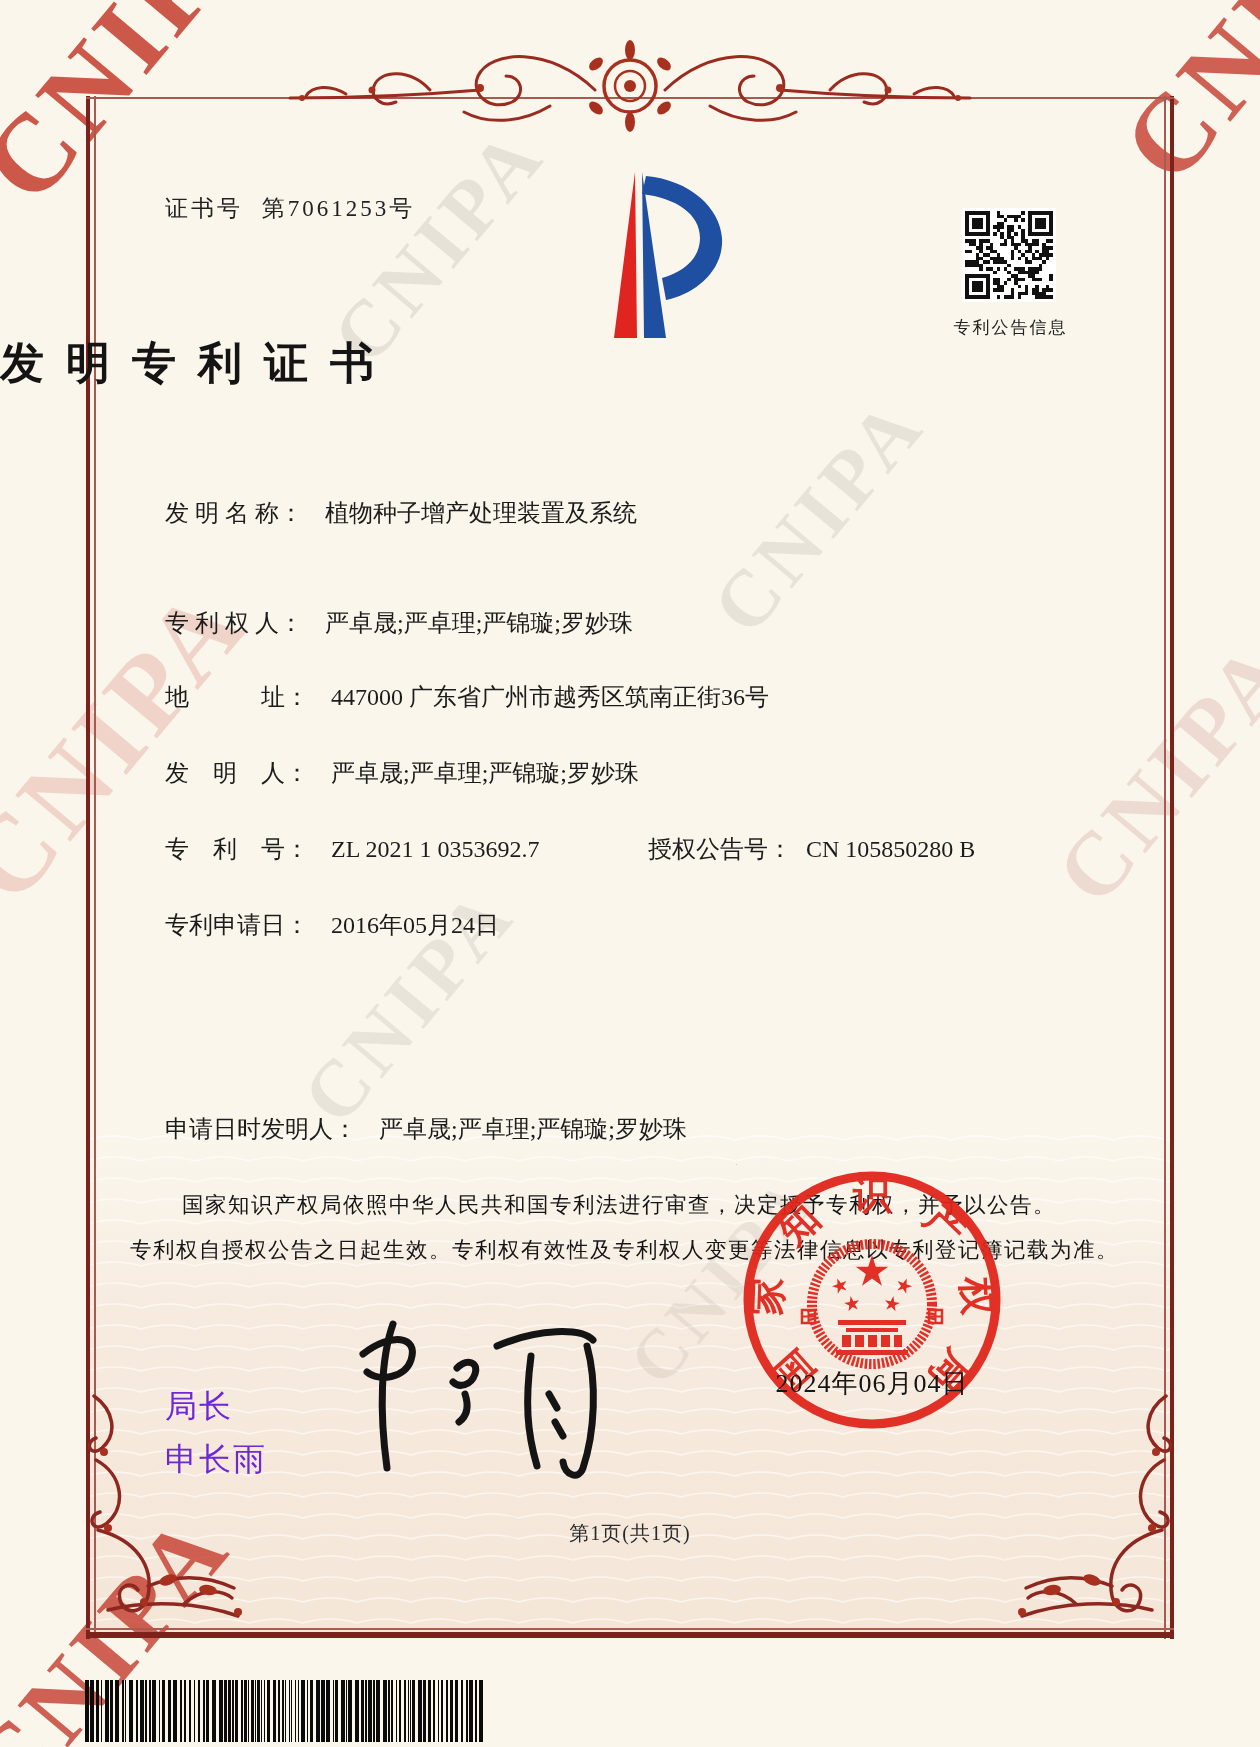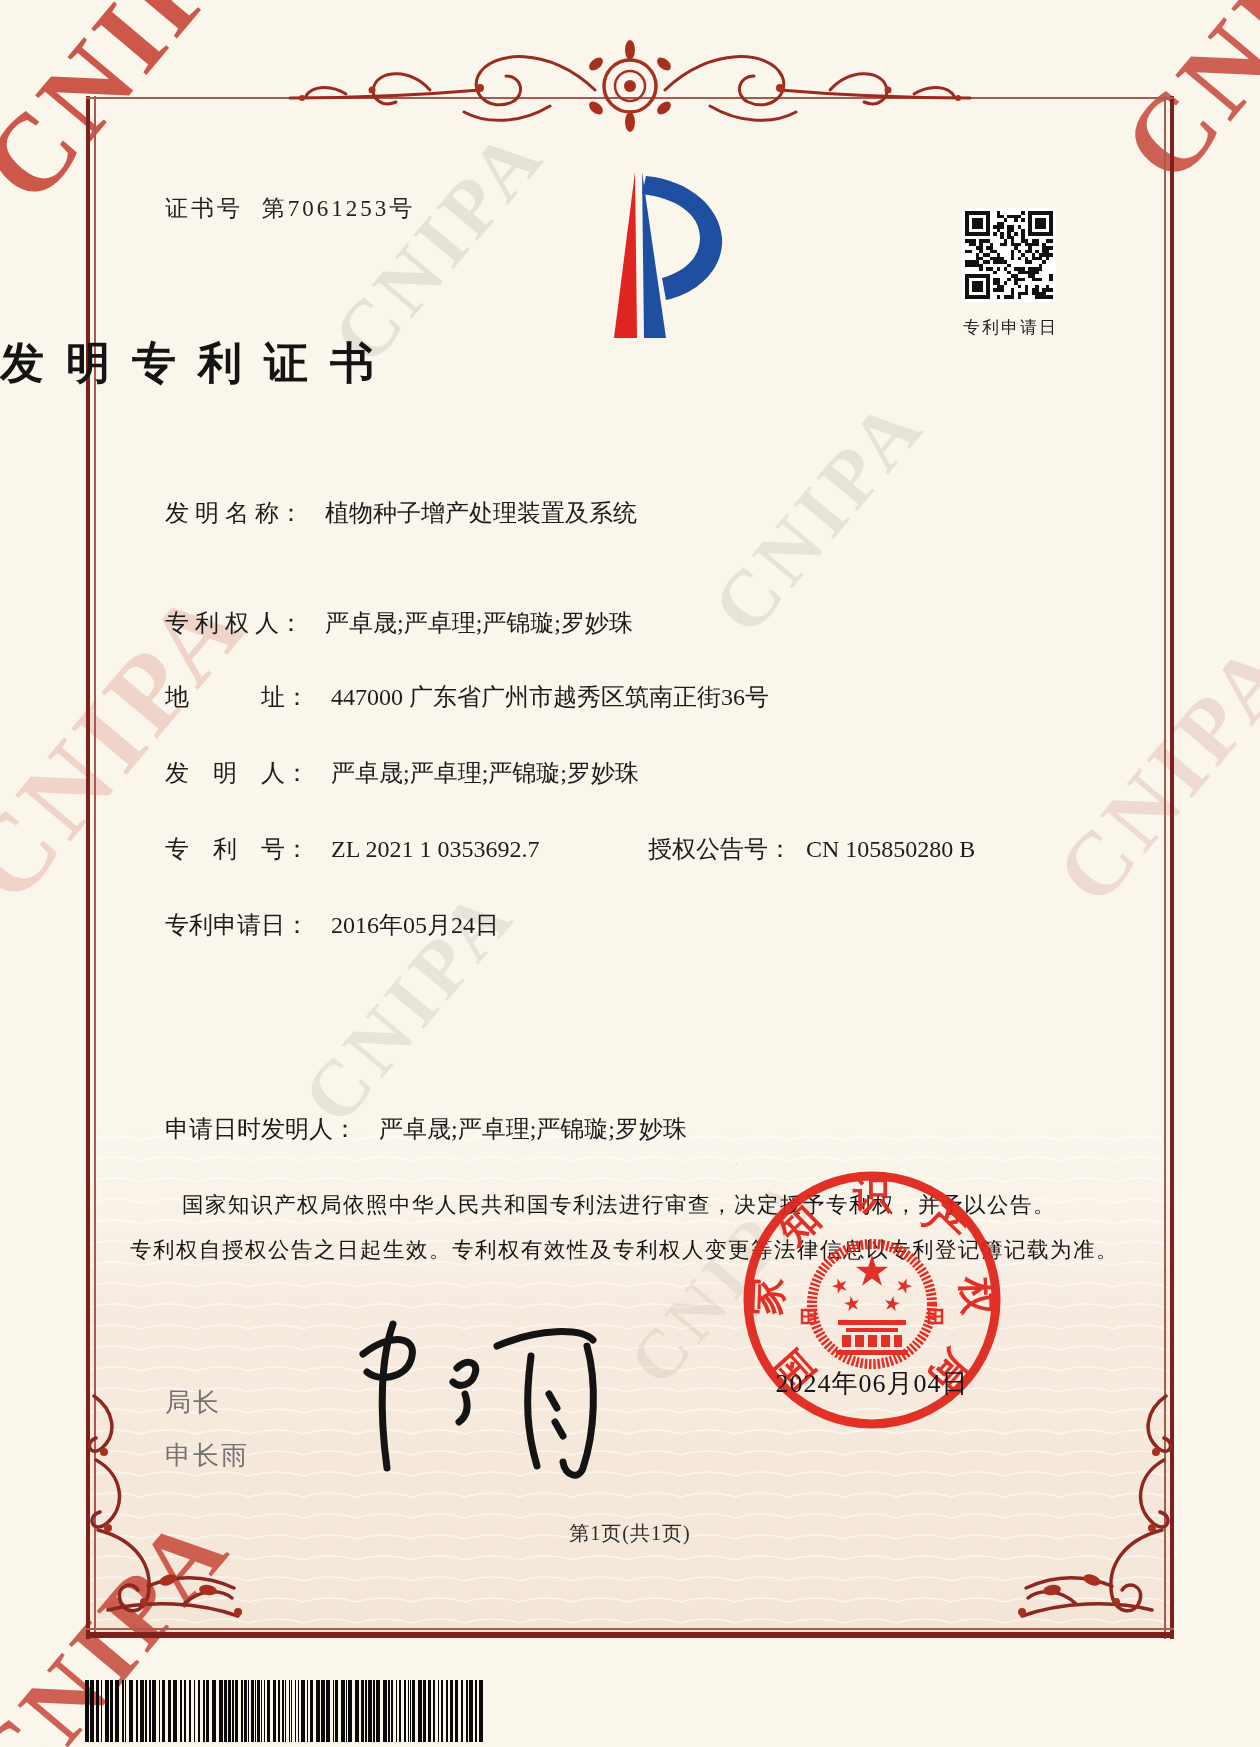--- a/index.html
+++ b/index.html
@@ -30,22 +30,22 @@
   .row .lab{display:inline-block;}
   .row .val{display:inline-block; margin-left:22px;}
   .rcol{position:absolute; left:648px; font-size:24px; white-space:nowrap; color:#1c1c1c;}
   .rcol .val{display:inline-block; margin-left:14px;}
   
   .legal{position:absolute; left:130px; top:1183px; width:1006px;
          font-size:21.5px; line-height:45px; letter-spacing:1.5px; color:#161616;}
   .legal .l1{text-indent:52px;}
   .legal .l2{text-align:justify;}
   
-  .dirlabel{position:absolute; left:165px; font-size:26px; letter-spacing:2px;
-            font-family:"Liberation Sans","DejaVu Sans",sans-serif; color:#737373;}
+  .dirlabel{position:absolute; left:165px; font-size:32px; letter-spacing:2px;
+            font-family:"Liberation Sans","DejaVu Sans",sans-serif; color:#6d28d9;}
   
   .sealdate{position:absolute; left:736px; top:1366px; width:272px; text-align:center;
             font-size:26px; letter-spacing:1px; color:#151515; z-index:6;}
   
   .pagenum{position:absolute; left:0; top:1520px; width:1260px; text-align:center;
            font-size:20px; letter-spacing:1px; color:#2a2a2a;}
   .barcode{position:absolute; left:85px; top:1680px; width:400px; height:62px;
            display:flex; align-items:stretch;}
   .barcode i{display:block; height:100%;}
 </style>
@@ -408,21 +408,21 @@
         <rect x="12" y="24" width="1" height="1"></rect>
         <rect x="13" y="24" width="1" height="1"></rect>
         <rect x="15" y="24" width="1" height="1"></rect>
         <rect x="20" y="24" width="1" height="1"></rect>
         <rect x="21" y="24" width="1" height="1"></rect>
         <rect x="22" y="24" width="1" height="1"></rect>
         <rect x="23" y="24" width="1" height="1"></rect>
         <rect x="24" y="24" width="1" height="1"></rect>
       </g>
   </svg>
-  <div class="qrlabel">专利申请日</div>
+  <div class="qrlabel">专利公告信息</div>
 
   <div class="title">发明专利证书</div>
 
   <div class="row" style="top:497px;">
     <span class="lab">发 明 名 称：</span><span class="val">植物种子增产处理装置及系统</span>
   </div>
   <div class="row" style="top:607px;">
     <span class="lab">专 利 权 人：</span><span class="val">严卓晟;严卓理;严锦璇;罗妙珠</span>
   </div>
   <div class="row" style="top:681px;">

